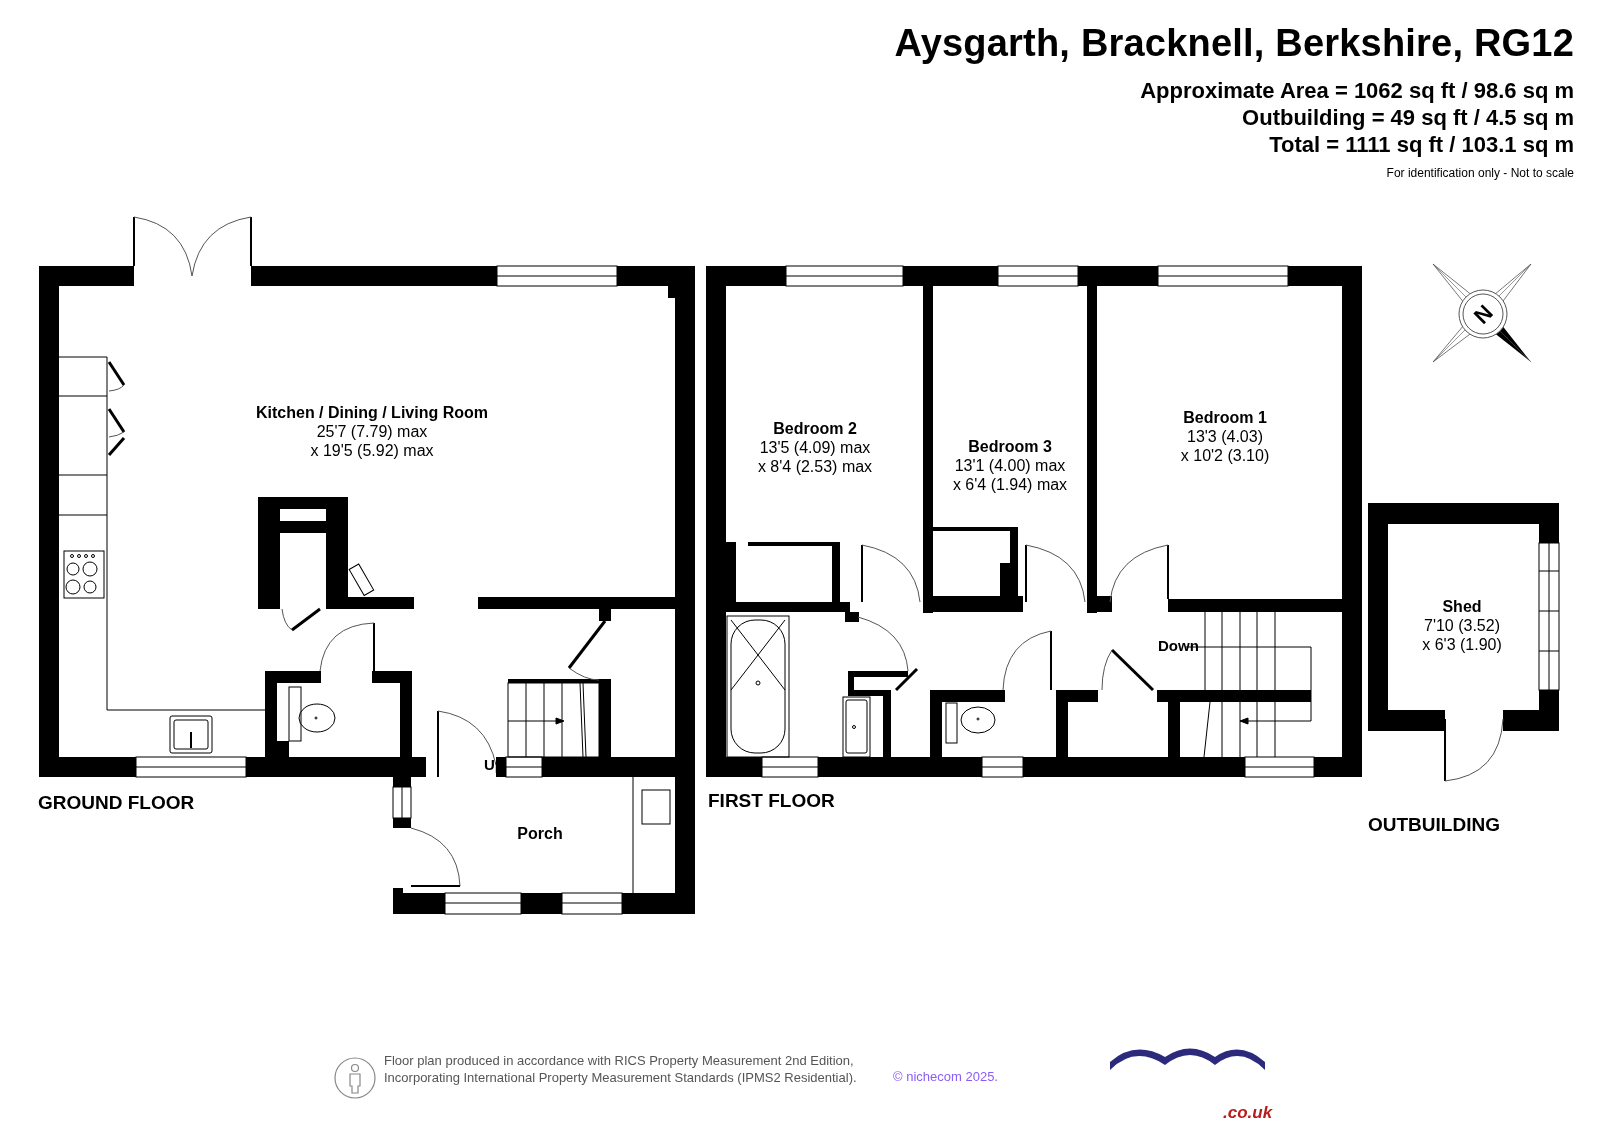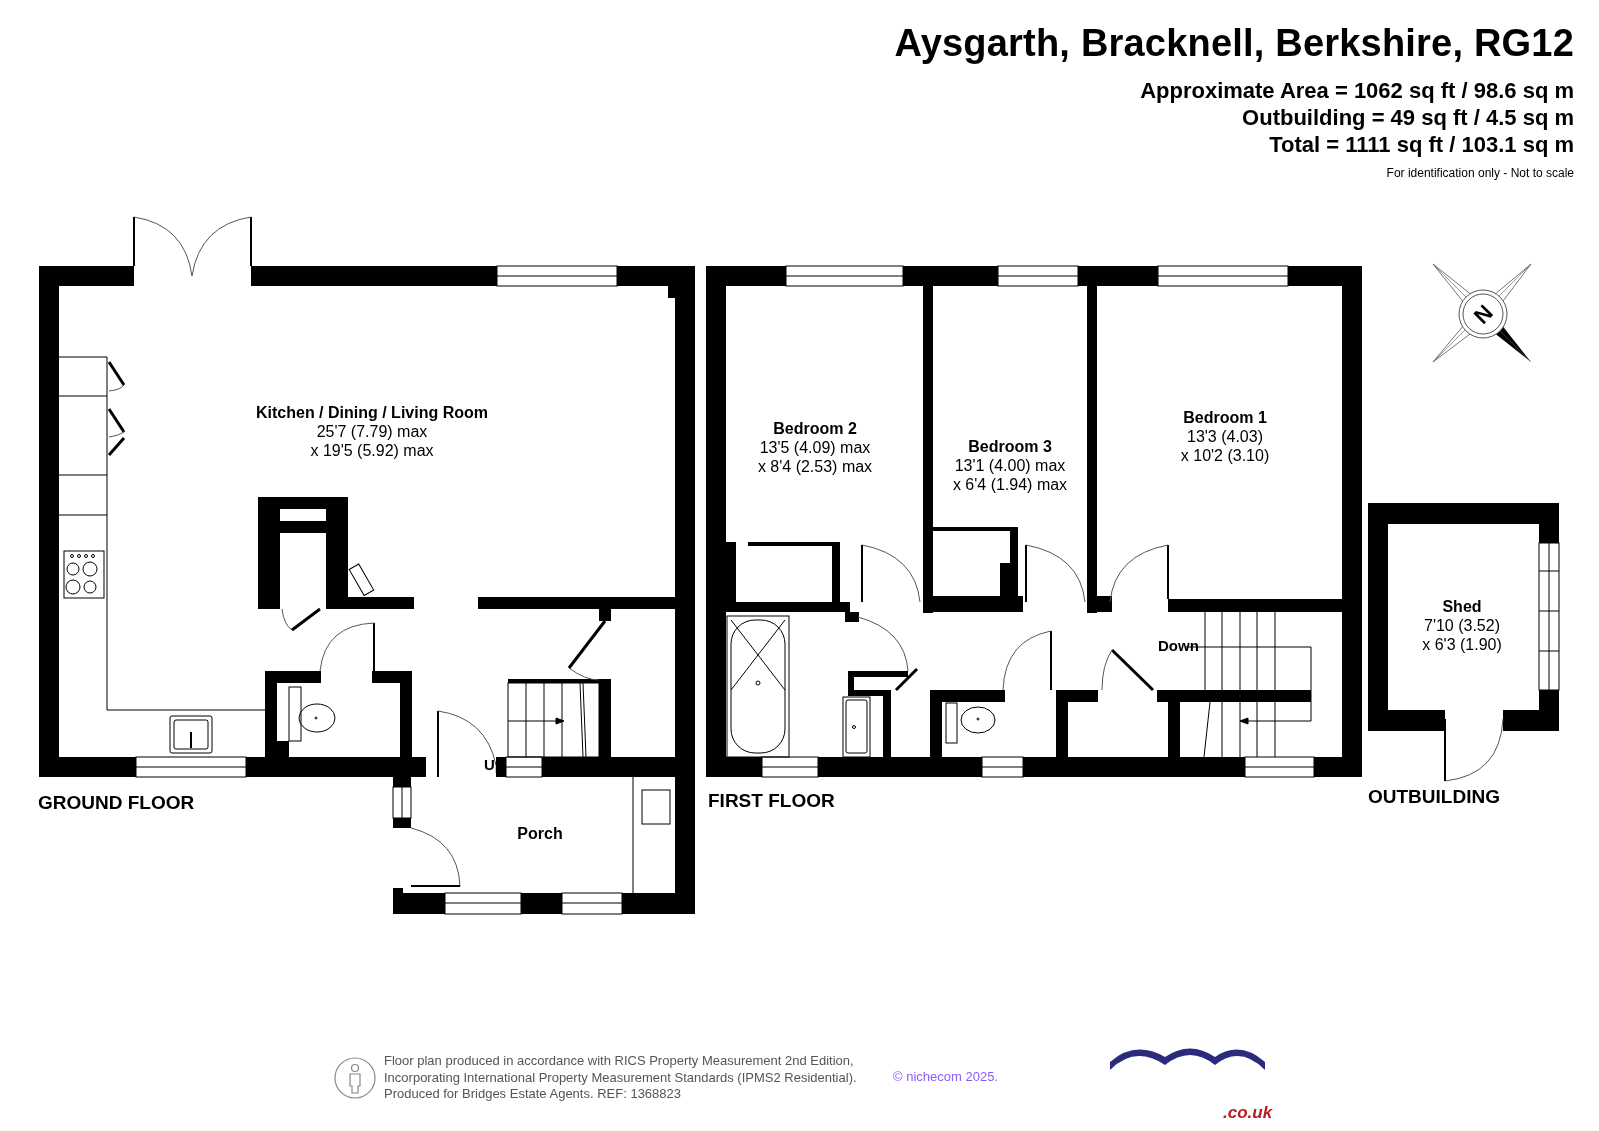--- a/index.html
+++ b/index.html
@@ -320,32 +320,31 @@
 <div class="small-label" style="left:1158px; top:637px;">Down</div>
 
 <div class="room" style="left:1462px; top:597px;">
   <span class="rname">Shed</span>
   <span class="rdim">7'10 (3.52)</span>
   <span class="rdim">x 6'3 (1.90)</span>
 </div>
 
 <div class="floor-label" style="left:38px; top:792px;">GROUND FLOOR</div>
 <div class="floor-label" style="left:708px; top:790px;">FIRST FLOOR</div>
-<div class="floor-label" style="left:1368px; top:786px;text-align:center;">OUTBUILDING</div>
+<div class="floor-label" style="left:1368px; top:814px;text-align:center;">OUTBUILDING</div>
 
 <div class="footer">
   <svg class="badge" viewBox="0 0 42 42">
     <circle cx="21" cy="21" r="20" fill="none" stroke="#888" stroke-width="1.2"></circle>
     <circle cx="21" cy="11" r="3.5" fill="none" stroke="#888" stroke-width="1.2"></circle>
     <path d="M16 17 h10 v12 h-2 v7 h-6 v-7 h-2 z" fill="none" stroke="#888" stroke-width="1.2"></path>
   </svg>
   <div class="lines">
     <div>Floor plan produced in accordance with RICS Property Measurement 2nd Edition,</div>
     <div>Incorporating International Property Measurement Standards (IPMS2 Residential).</div>
-    <div>Produced for Bridges Estate Agents.   REF: 1368823</div>
   </div>
   <div class="copyright">© nichecom 2025.</div>
 </div>
 
 <div class="logo">
   <svg width="190" height="40" viewBox="0 0 190 40" style="position:absolute;left:0;top:0;">
     <path d="M25 30 Q50 5 80 25 Q105 5 130 25 Q155 5 180 30 L180 22 Q155 0 130 17 Q105 0 80 17 Q50 0 25 22 Z" fill="#2b2a7d"></path>
   </svg>
   <div class="tld">.co.uk</div>
 </div>

